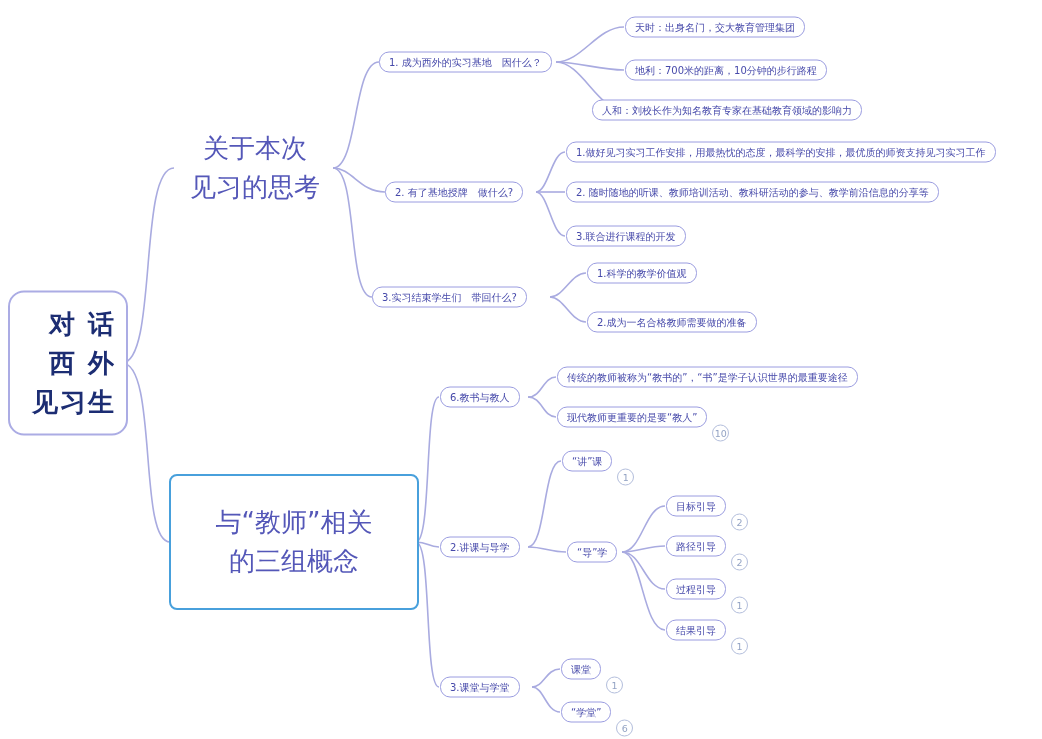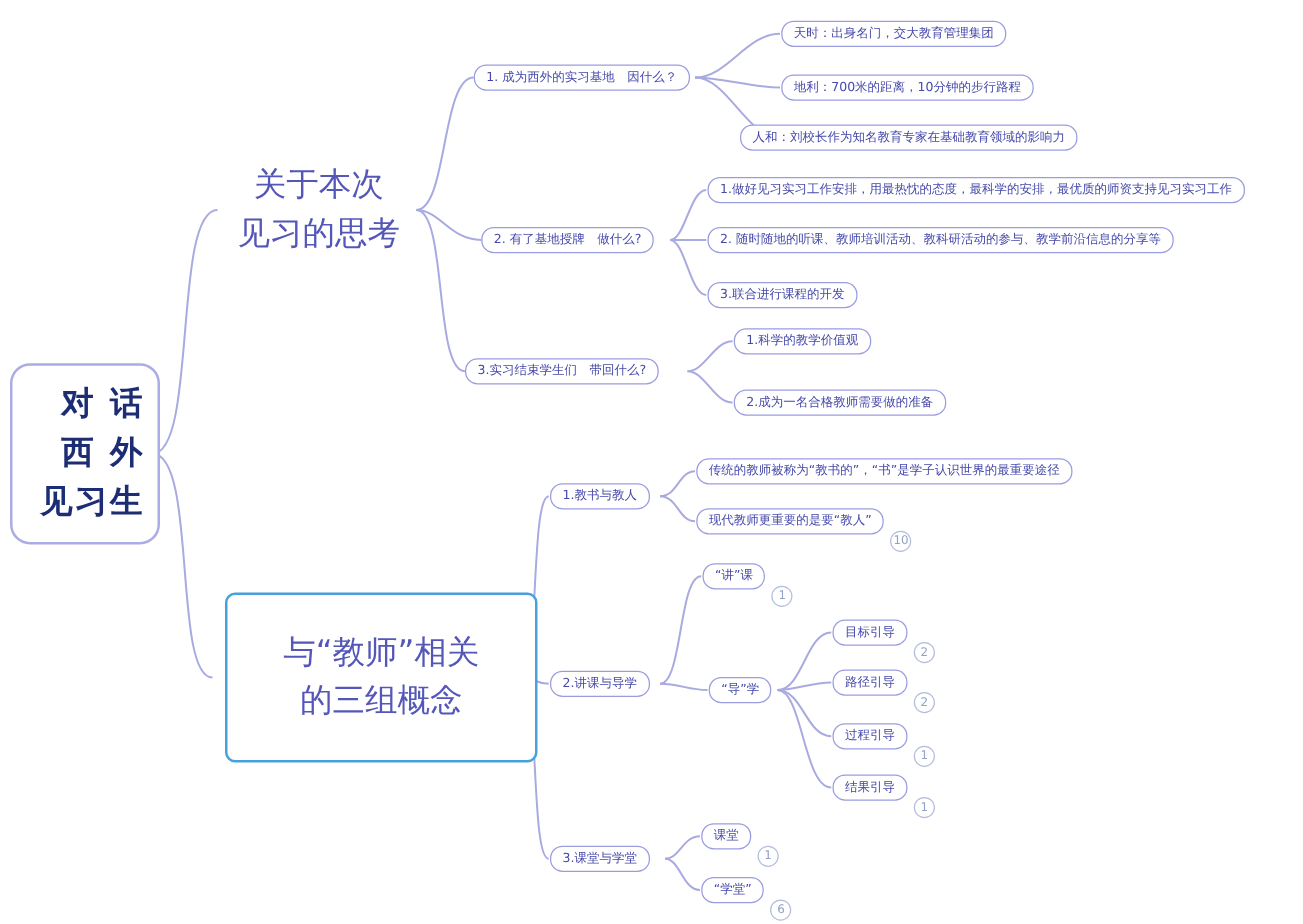--- a/index.html
+++ b/index.html
@@ -78,21 +78,21 @@
     line-height: 1.5;
     color: #5457b8;
     text-align: center;
   }
   .topic1 {
     left: 175px;
     top: 168px;
     width: 160px;
   }
   .topic2 {
-    left: 180px;
+    left: 169px;
     top: 542px;
     width: 218px;
     border: 2px solid #48a0dc;
     border-radius: 8px;
     padding: 27px 14px;
     background: #ffffff;
   }
   .line-block { display: block; }
 </style>
 </head>
@@ -176,21 +176,21 @@
   </div>
 
   <div class="node-row" style="left:587px; top:273px">
     <div class="node"><span>1.科学的教学价值观</span></div>
   </div>
   <div class="node-row" style="left:587px; top:322px">
     <div class="node"><span>2.成为一名合格教师需要做的准备</span></div>
   </div>
 
   <div class="node-row" style="left:440px; top:397px">
-    <div class="node"><span>1.教书与教人</span></div>
+    <div class="node"><span>6.教书与教人</span></div>
   </div>
   <div class="node-row" style="left:440px; top:547px">
     <div class="node"><span>2.讲课与导学</span></div>
   </div>
   <div class="node-row" style="left:440px; top:687px">
     <div class="node"><span>3.课堂与学堂</span></div>
   </div>
 
   <div class="node-row" style="left:557px; top:377px">
     <div class="node"><span>传统的教师被称为“教书的”，“书”是学子认识世界的最重要途径</span></div>

